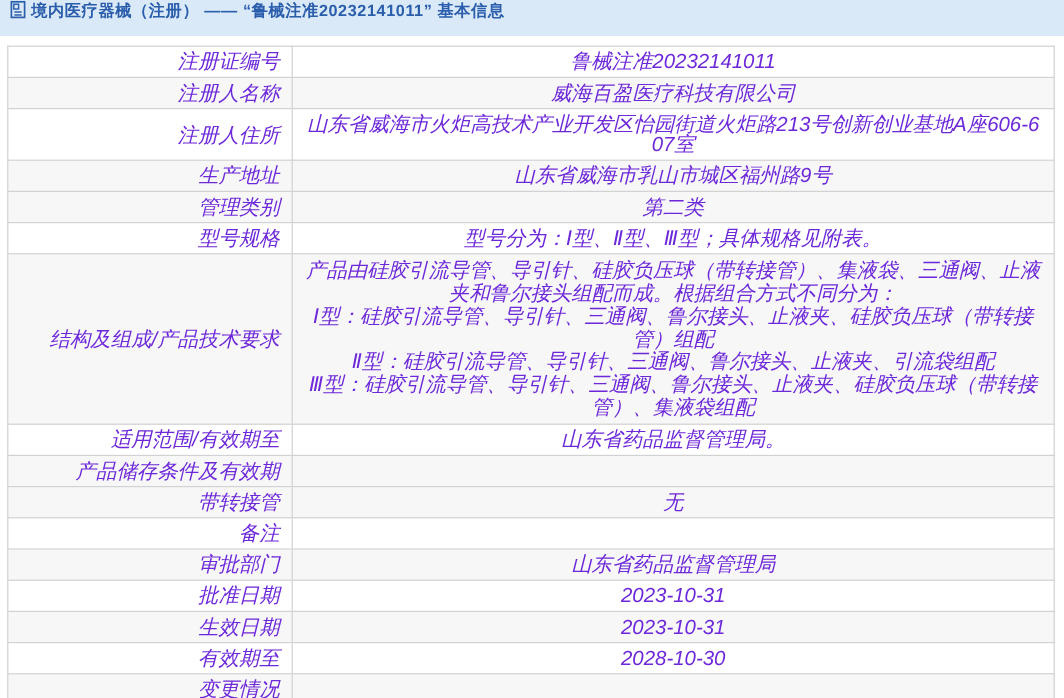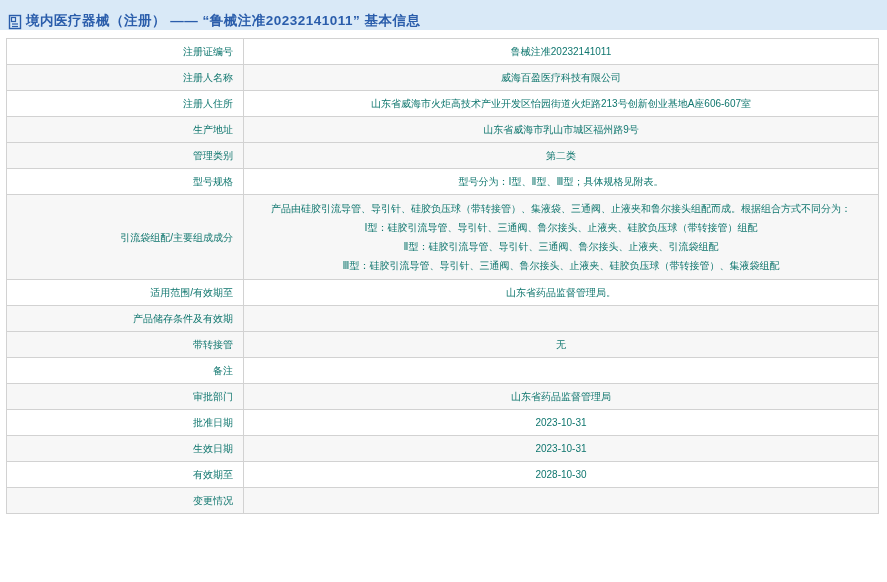--- a/index.html
+++ b/index.html
@@ -1,26 +1,26 @@
 <!DOCTYPE html>
 <html><head>
 <meta charset="utf-8">
 <style>
   html,body{margin:0;padding:0;background:#ffffff;
     font-family:"Liberation Sans","DejaVu Sans",sans-serif;}
   .page{width:887px;height:582px;overflow:hidden;background:#fff;}
-  .header{height:30px;background:#d9e9f7;display:flex;align-items:flex-end;
+  .header{height:30px;background:#d9e9f7;display:flex;align-items:flex-start;
     padding:0 8px;box-sizing:border-box;}
   .doc-icon{display:inline-flex;margin-right:4px;}
   .title{font-size:13.5px;font-weight:bold;color:#2a5dab;letter-spacing:0.5px;}
   .info-table{border-collapse:collapse;width:873px;margin:8px 5px 0 6px;
     table-layout:fixed;}
-  .info-table td{border:1px solid #d2d2d2;font-size:10px;color:#0f766e;
+  .info-table td{border:1px solid #d2d2d2;font-size:17px;color:#6d28d9;
     line-height:17px;padding:4px 10px;vertical-align:middle;
-    word-break:break-all;}
+    word-break:break-all;font-style:italic;}
   .info-table tr{background:#ffffff;}
   .info-table tr.alt{background:#f7f7f7;}
   td.label{width:216px;text-align:right;white-space:nowrap;}
   td.value{text-align:center;}
   td.value .vline{line-height:19px;}
 </style>
 </head>
 <body>
 
 <div class="page">
@@ -56,21 +56,21 @@
         </tr>
         <tr class="alt">
           <td class="label"><span>管理类别</span></td>
           <td class="value">第二类</td>
         </tr>
         <tr>
           <td class="label"><span>型号规格</span></td>
           <td class="value">型号分为：Ⅰ型、Ⅱ型、Ⅲ型；具体规格见附表。</td>
         </tr>
         <tr class="alt">
-          <td class="label"><span>引流袋组配/主要组成成分</span></td>
+          <td class="label"><span>结构及组成/产品技术要求</span></td>
           <td class="value">
             <div class="vline">产品由硅胶引流导管、导引针、硅胶负压球（带转接管）、集液袋、三通阀、止液夹和鲁尔接头组配而成。根据组合方式不同分为：</div>
             <div class="vline">Ⅰ型：硅胶引流导管、导引针、三通阀、鲁尔接头、止液夹、硅胶负压球（带转接管）组配</div>
             <div class="vline">Ⅱ型：硅胶引流导管、导引针、三通阀、鲁尔接头、止液夹、引流袋组配</div>
             <div class="vline">Ⅲ型：硅胶引流导管、导引针、三通阀、鲁尔接头、止液夹、硅胶负压球（带转接管）、集液袋组配</div>
           </td>
         </tr>
         <tr>
           <td class="label"><span>适用范围/有效期至</span></td>
           <td class="value">山东省药品监督管理局。</td>

